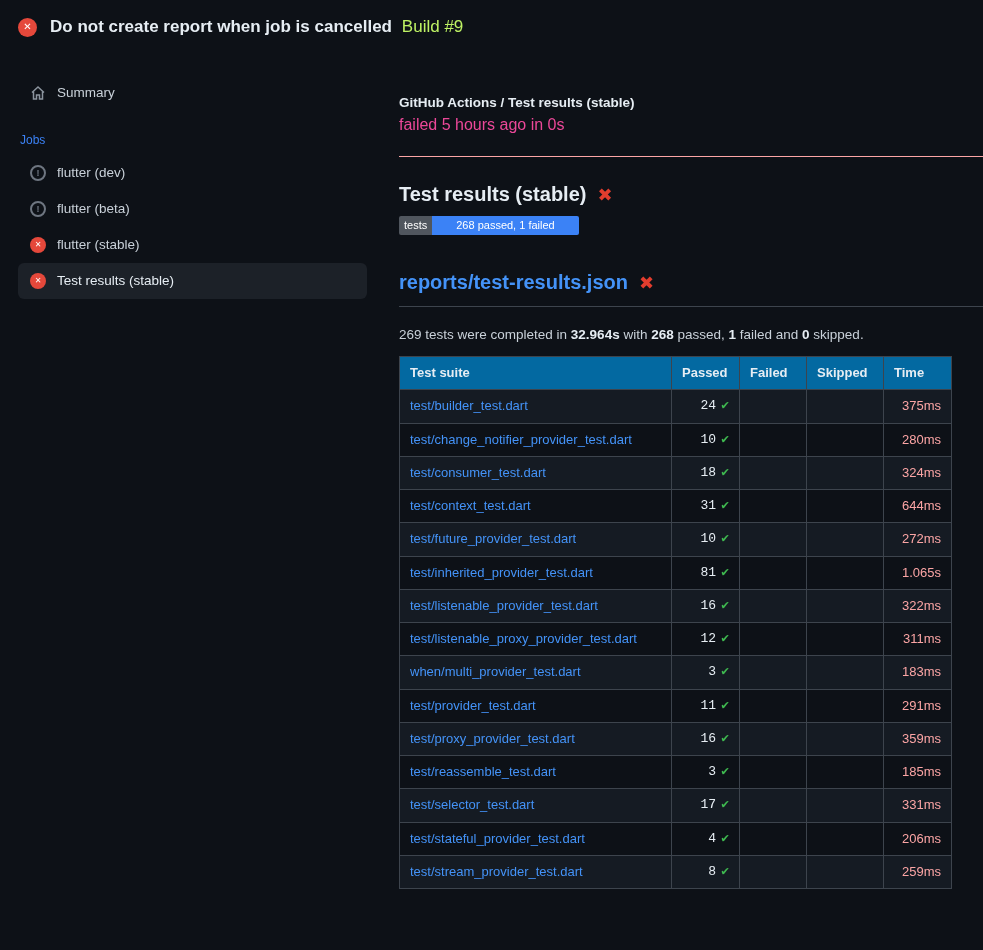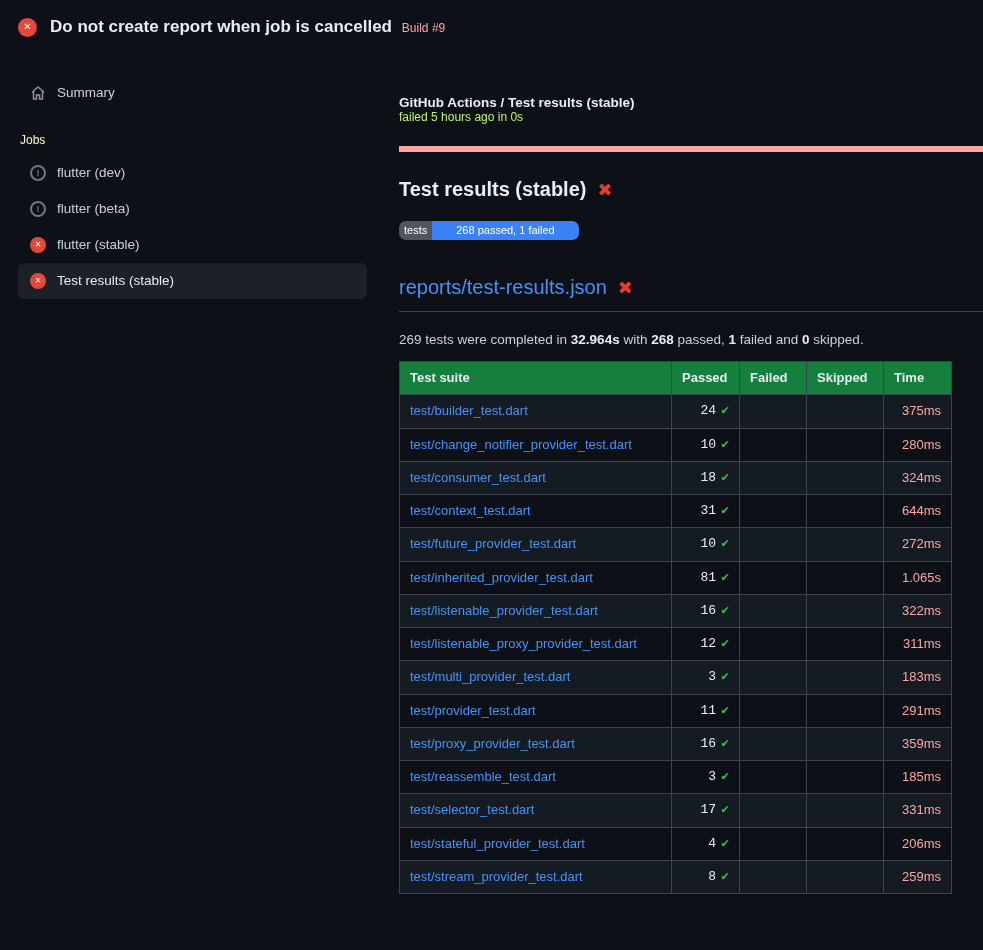--- a/index.html
+++ b/index.html
@@ -16,83 +16,83 @@
   
   .top-header { display: flex; align-items: center; gap: 13px; padding: 17px 18px 14px 18px; }
   .status-circle {
     width: 19px; height: 19px; border-radius: 50%;
     background: #e5483b; color: #0d1117;
     display: flex; align-items: center; justify-content: center;
     font-size: 10px; font-weight: 700; color: #fff; flex: none;
     line-height: 1;
   }
   .run-title { font-size: 17px; font-weight: 700; color: #e6edf3; }
-  .run-build { font-size: 12px; font-weight: 400; color: #fca5a5; margin-left: 6px; }
+  .run-build { font-size: 17px; font-weight: 400; color: #bef264; margin-left: 6px; }
 
   
   .layout { display: flex; align-items: flex-start; }
 
   
   .sidebar { width: 383px; flex: none; padding: 24px 16px 0 18px; }
   .side-row {
     display: flex; align-items: flex-start; gap: 11px;
     padding: 10px 12px; border-radius: 6px;
     font-size: 13.5px; color: #c9d1d9; cursor: pointer;
   }
   .side-row.selected { background: #1c2128; color: #e6edf3; }
-  .jobs-label { color: #fef9c3; font-size: 12px; margin: 22px 0 8px 2px; }
+  .jobs-label { color: #3b82f6; font-size: 12px; margin: 22px 0 8px 2px; }
   .icon-fail {
     width: 16px; height: 16px; border-radius: 50%; flex: none;
     background: #e5483b; color: #fff;
     display: flex; align-items: center; justify-content: center;
     font-size: 8px; font-weight: 700; line-height: 1;
   }
   .icon-neutral {
     width: 16px; height: 16px; border-radius: 50%; flex: none;
     border: 2px solid #6e7681; color: #6e7681;
     display: flex; align-items: center; justify-content: center;
     font-size: 9px; font-weight: 700; line-height: 1;
   }
   .home-icon { width: 16px; height: 16px; flex: none; display: block; }
 
   
   .main { flex: 1; min-width: 0; padding: 44px 0 30px 16px; }
 
   .breadcrumb { font-size: 13.5px; font-weight: 700; color: #e6edf3; }
-  .status-line { font-size: 12px; color: #bef264; }
-  .meta-block { border-bottom: 6px solid #fca5a5; padding-bottom: 22px; }
+  .status-line { font-size: 16px; color: #ec4899; margin-top: 6px; }
+  .meta-block { border-bottom: 1px solid #fca5a5; padding-bottom: 22px; }
 
   .section-title {
     display: flex; align-items: center; gap: 11px;
     font-size: 20px; font-weight: 700; color: #e6edf3;
     margin: 26px 0 0 0;
   }
   .cross-big { color: #e23d2e; font-size: 18px; font-weight: 900; line-height: 1; }
 
-  .badge { display: inline-flex; margin-top: 20px; font-size: 11px; border-radius: 7px; overflow: hidden; line-height: 1; }
+  .badge { display: inline-flex; margin-top: 10px; font-size: 11px; border-radius: 2px; overflow: hidden; line-height: 1; }
   .badge-label { background: #50565e; color: #fff; padding: 4px 5px; }
   .badge-value { background: #3b82f6; color: #fff; padding: 4px 24px; }
 
   .report-heading {
     display: flex; align-items: center; gap: 11px;
     margin-top: 36px; padding-bottom: 12px;
     border-bottom: 1px solid #3d444d;
   }
-  .report-link { font-size: 20px; font-weight: 400; color: #4493f8; text-decoration: none; }
+  .report-link { font-size: 20px; font-weight: 700; color: #4493f8; text-decoration: none; }
 
   .summary-line { font-size: 13.5px; color: #c9d1d9; margin: 20px 0 14px 0; }
   .summary-line strong { color: #e6edf3; font-weight: 700; }
 
   
   table.results { border-collapse: collapse; table-layout: fixed; width: 552px; font-size: 13px; }
   table.results th, table.results td {
     border: 1px solid #3d444d; padding: 8px 10px; line-height: 1.25;
     overflow: hidden; white-space: nowrap;
   }
-  table.results th { color: #e6edf3; font-weight: 700; text-align: left; background: #15803d; }
+  table.results th { color: #e6edf3; font-weight: 700; text-align: left; background: #0369a1; }
   th.col-passed, th.col-time { text-align: right; }
   th.col-failed, th.col-skipped { text-align: center; }
   tbody tr:nth-child(odd) { background: #151b23; }
   tbody tr:nth-child(even) { background: #0d1117; }
   td.suite a { color: #4493f8; text-decoration: none; }
   td.num { text-align: right; color: #e6edf3; font-family: Liberation Mono, monospace; }
   td.time { text-align: right; color: #fca5a5; }
   .check { color: #3fb950; font-weight: 700; margin-left: 5px; }
   .cross { color: #f85149; font-weight: 700; margin-left: 5px; }
 </style>
@@ -233,21 +233,21 @@
               <td class="time">322ms</td>
             </tr>
             <tr>
               <td class="suite"><a href="#">test/listenable_proxy_provider_test.dart</a></td>
               <td class="num"><span>12</span><span class="check">✔</span></td>
               <td class="num"></td>
               <td></td>
               <td class="time">311ms</td>
             </tr>
             <tr>
-              <td class="suite"><a href="#">test/multi_provider_test.dart</a></td>
+              <td class="suite"><a href="#">when/multi_provider_test.dart</a></td>
               <td class="num"><span>3</span><span class="check">✔</span></td>
               <td class="num"></td>
               <td></td>
               <td class="time">183ms</td>
             </tr>
             <tr>
               <td class="suite"><a href="#">test/provider_test.dart</a></td>
               <td class="num"><span>11</span><span class="check">✔</span></td>
               <td class="num"></td>
               <td></td>

